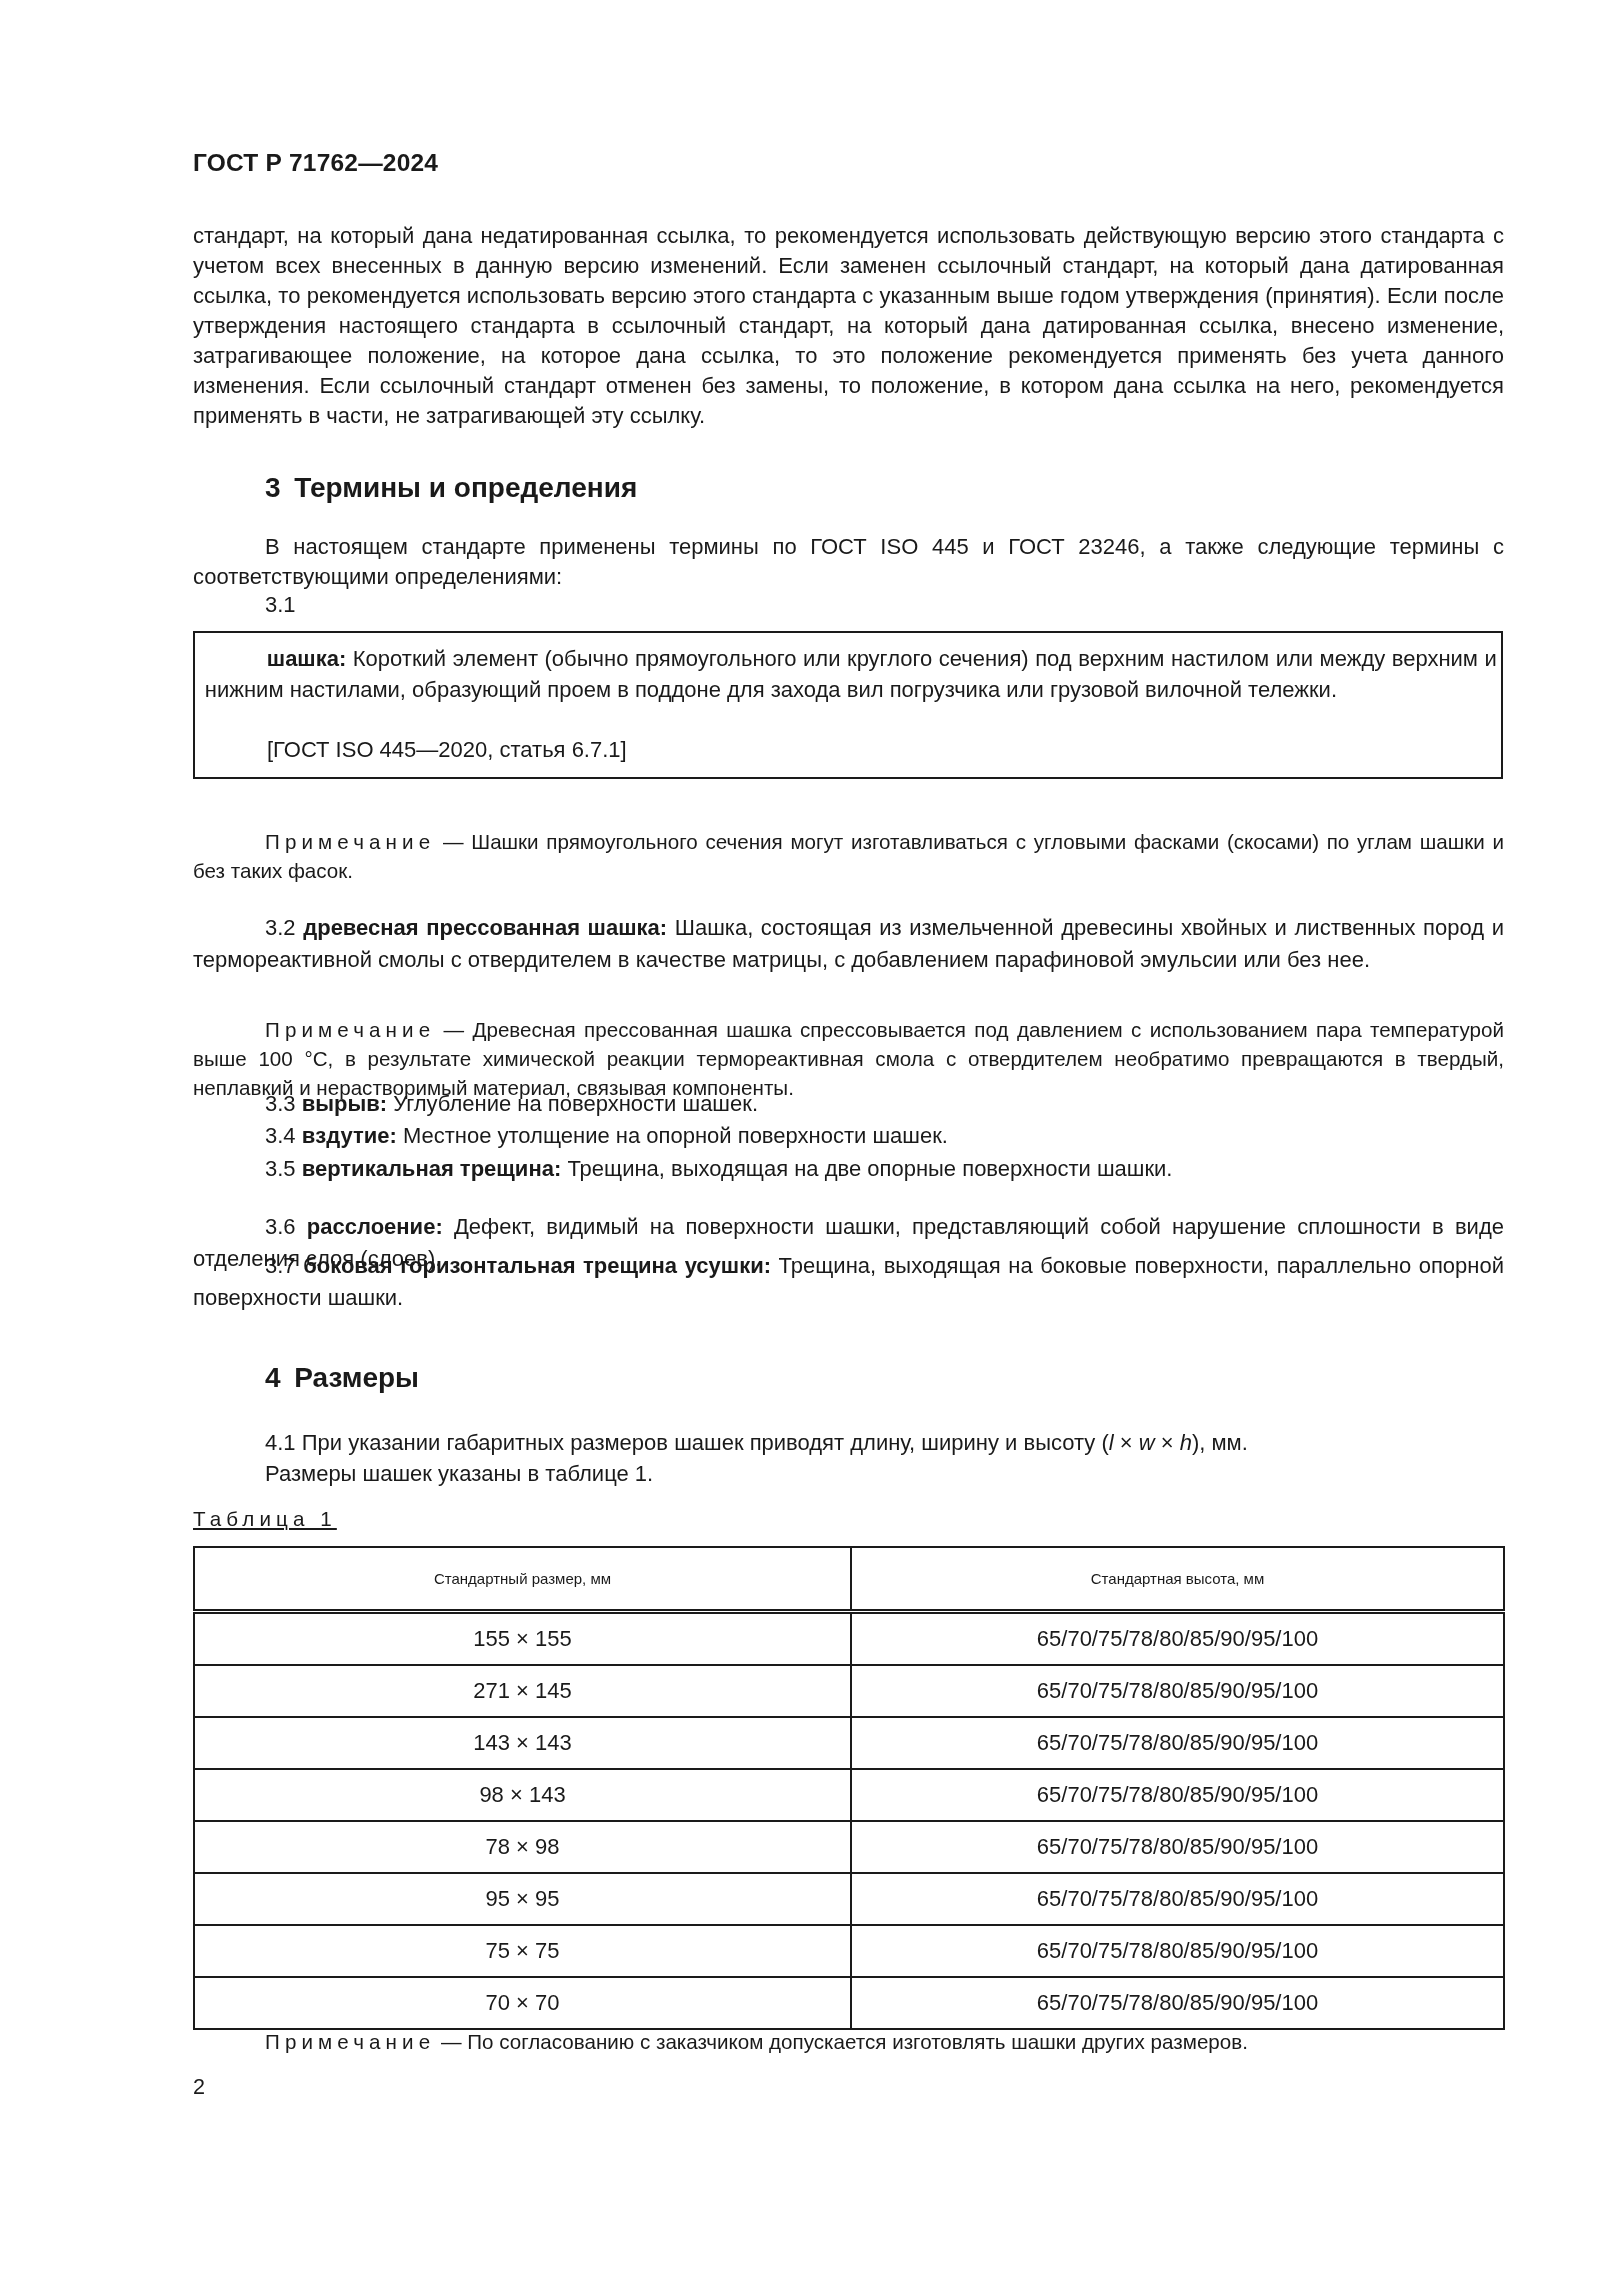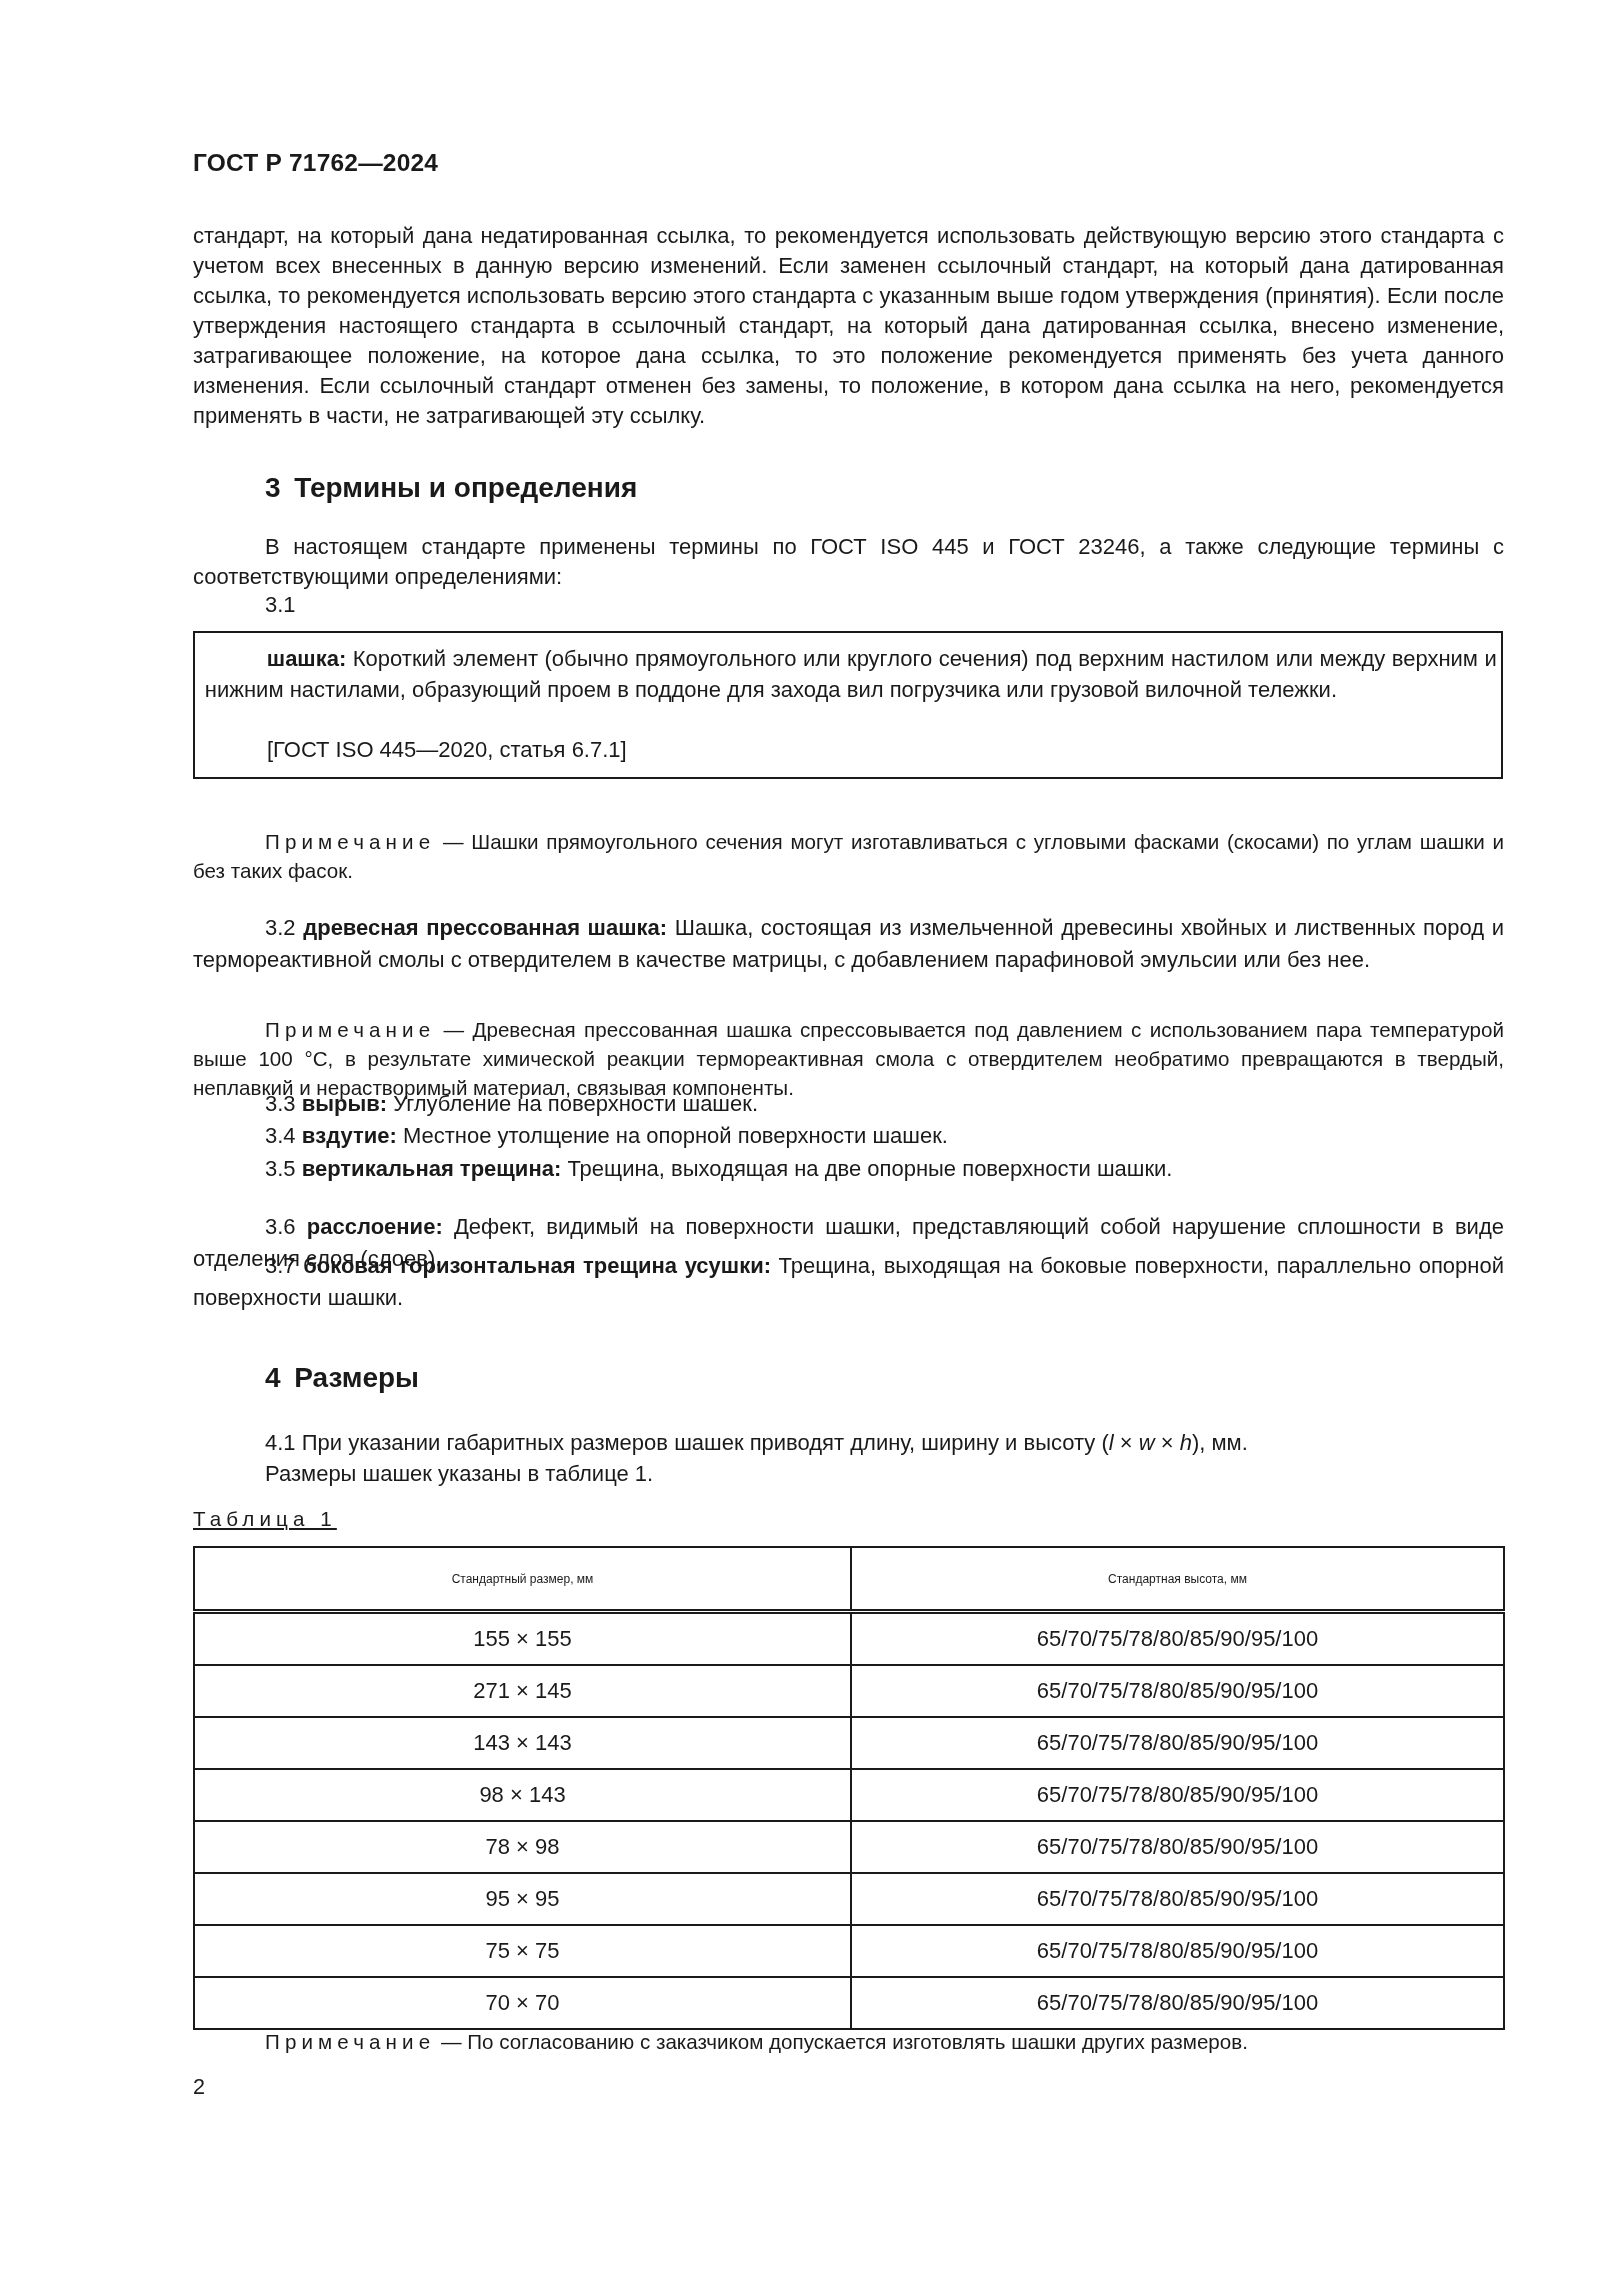--- a/index.html
+++ b/index.html
@@ -14,21 +14,21 @@
   .heading .num { margin-right: 13.7px; }
   .b { font-weight: bold; }
   .spaced { letter-spacing: 5.1px; }
   .defbox { position: absolute; left: 193px; top: 631px; width: 1306px; height: 144px;
             border: 2.9px solid #1a1a1a; }
   .defbox .txt { position: absolute; left: 9.8px; top: 9.8px; width: 1292px; font-size: 22px;
                  line-height: 31px; text-align: justify; text-indent: 62px; }
   .defbox .src { position: absolute; left: 72px; top: 104px; font-size: 22px; }
   table.t1 { position: absolute; left: 193px; top: 1546px; width: 1312px; border-collapse: collapse;
              border: 2.9px solid #1a1a1a; font-size: 22px; }
-  table.t1 th { font-weight: normal; font-size: 12px; height: 59px; border-right: 2px solid #1a1a1a;
+  table.t1 th { font-weight: normal; font-size: 15px; height: 59px; border-right: 2px solid #1a1a1a;
                 border-bottom: 5.9px double #1a1a1a; }
   table.t1 td { height: 48px; text-align: center; border-right: 2px solid #1a1a1a; border-top: 2.9px solid #1a1a1a; }
   table.t1 td.c1, table.t1 th.c1 { width: 653px; }
   table.t1 tr:first-child td { border-top: none; }
   .pagenum { left: 193px; top: 2074px; font-size: 21.6px; }
 </style>
 </head>
 <body>
 
 <div class="abs doc-code">ГОСТ Р 71762—2024</div>

